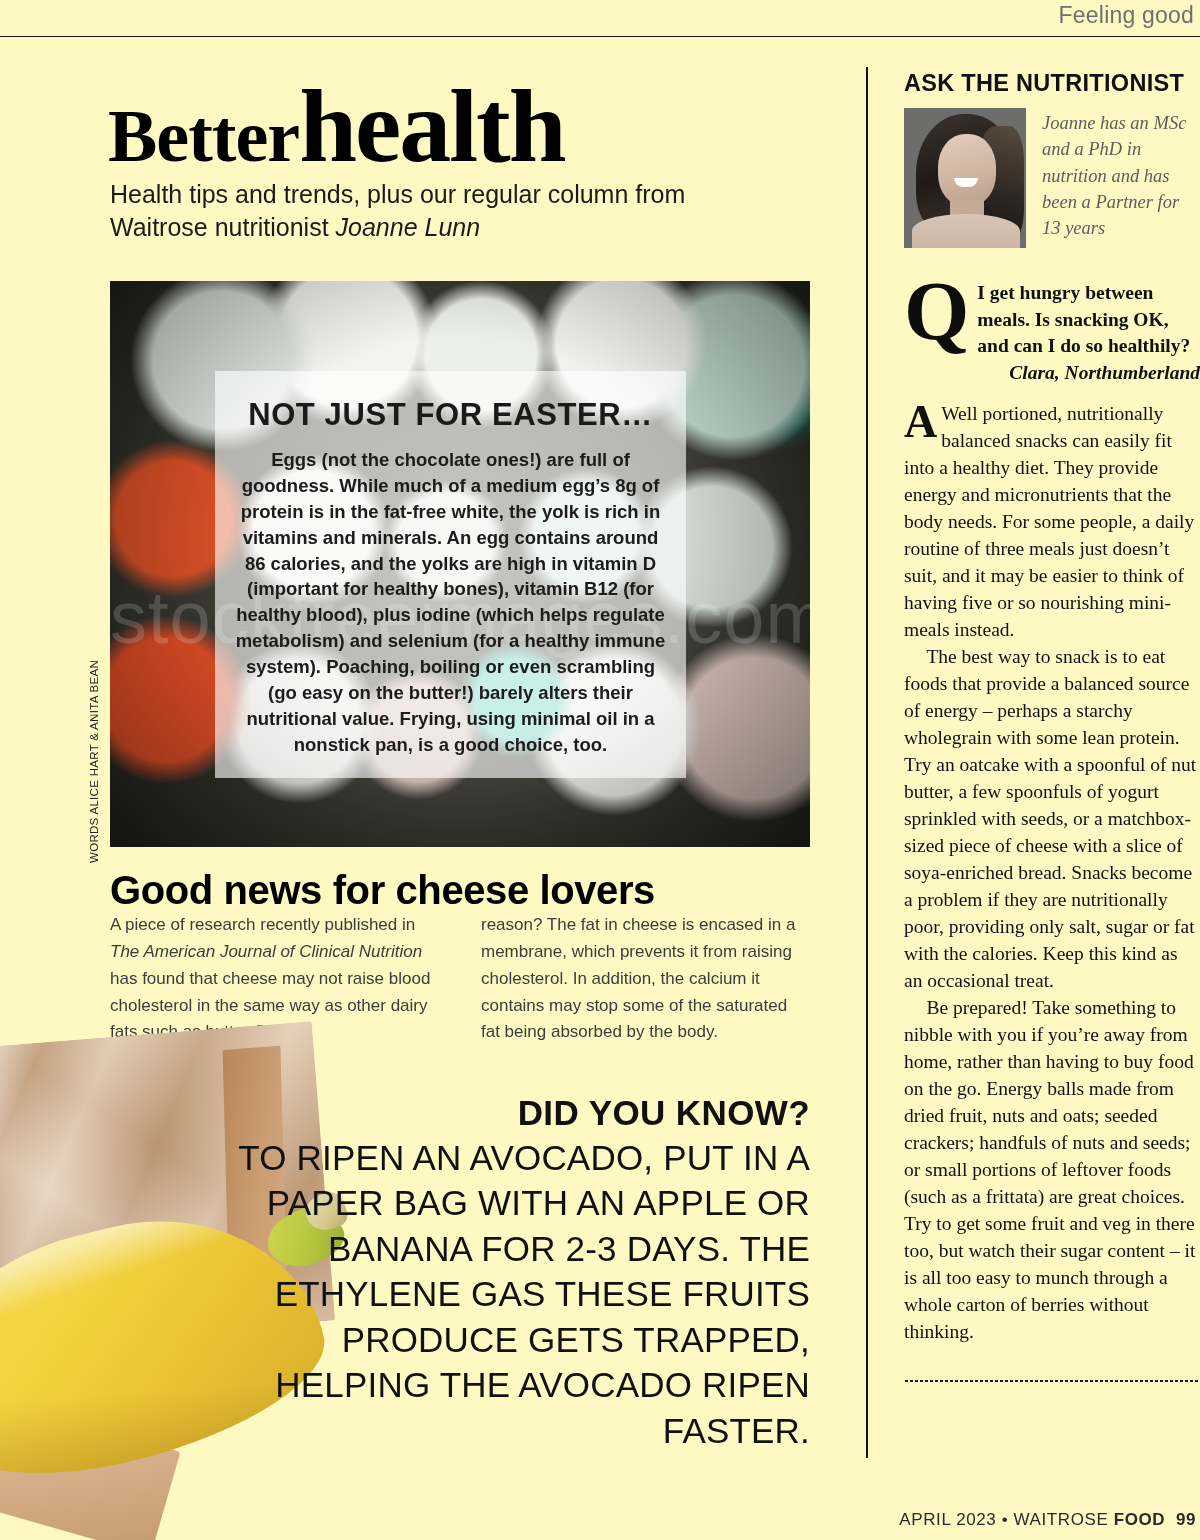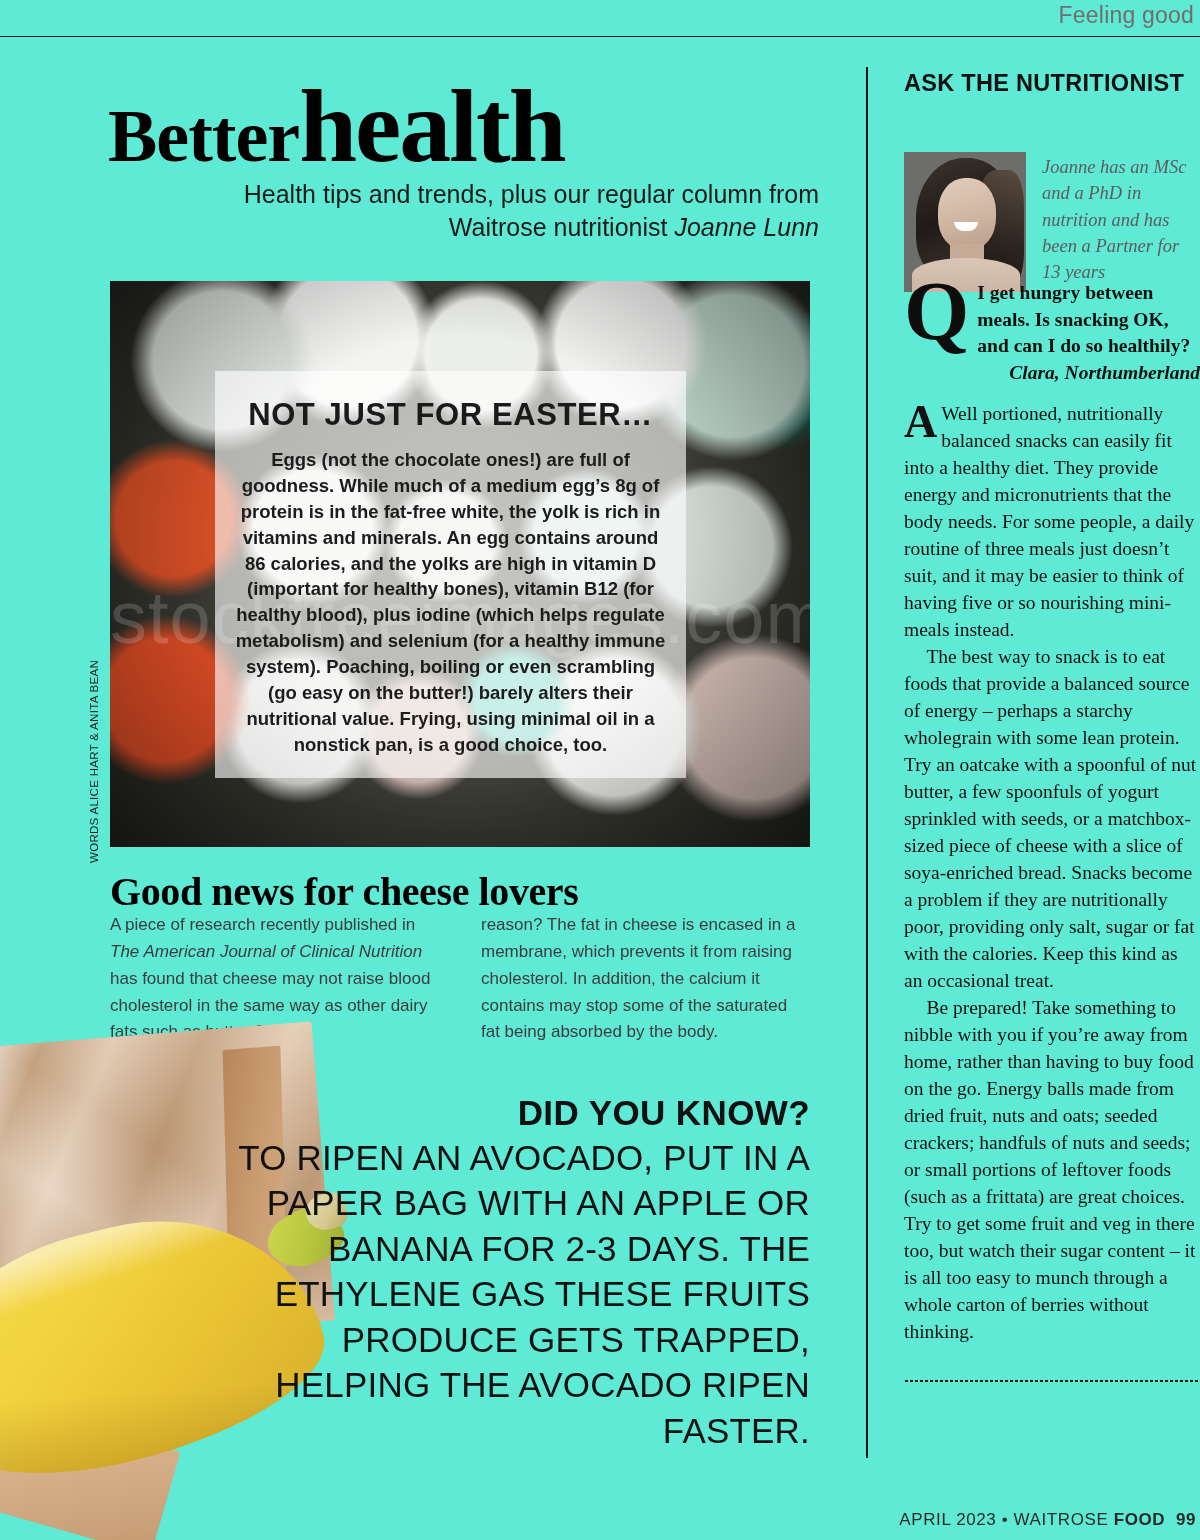--- a/index.html
+++ b/index.html
@@ -9,21 +9,21 @@
   }
   body {
     width: 1200px; height: 1540px;
     position: relative;
     font-family: "Liberation Sans", sans-serif;
     color: #111;
     overflow: hidden;
   }
 
   
-  #page { position: absolute; inset: 0; background: #5eead4; }
+  #page { position: absolute; inset: 0; background: #fef9c3; }
 
   
   .running-head {
     position: absolute;
     top: 2px; right: 6px;
     font-family: "Liberation Sans", sans-serif;
     font-size: 23px;
     font-weight: 300;
     letter-spacing: .2px;
     color: #6f6f6f;
@@ -59,28 +59,27 @@
     font-size: 74px;
     letter-spacing: -1px;
   }
   .headline .w2 {
     font-size: 104px;
     letter-spacing: -2px;
   }
 
   .standfirst {
     position: absolute;
-    left: 119px; top: 178px;
+    left: 110px; top: 178px;
     width: 700px;
     font-family: "Liberation Sans", sans-serif;
     font-size: 25px;
     font-weight: 300;
     line-height: 1.30;
     color: #1b1b1b;
-    text-align: right;
   }
   .standfirst em { font-style: italic; }
 
   
   .egg-photo {
     position: absolute;
     left: 110px; top: 281px;
     width: 700px; height: 566px;
     overflow: hidden;
     background: #2a2b27;
@@ -159,21 +158,21 @@
     color: #222;
     writing-mode: vertical-rl;
     transform: rotate(180deg);
     white-space: nowrap;
   }
 
   
   .cheese-title {
     position: absolute;
     left: 110px; top: 868px;
-    font-family: Liberation Serif, serif;
+    font-family: Liberation Sans, sans-serif;
     font-weight: bold;
     font-size: 40px;
     letter-spacing: -.4px;
     color: #000;
   }
   .cheese-cols {
     position: absolute;
     left: 110px; top: 912px;
     width: 700px;
     display: flex;
@@ -290,21 +289,20 @@
     letter-spacing: .3px;
     color: #111;
     white-space: nowrap;
   }
   .bio-row {
     position: absolute;
     left: 4px; top: 100px;
     width: 296px;
     display: flex;
     gap: 16px;
-    margin-top: 44px;
   }
   .bio-photo {
     width: 122px; height: 140px;
     flex: 0 0 122px;
     overflow: hidden;
     background: #6d6e6b;
     position: relative;
   }
   .bio-photo .hair {
     position: absolute;

